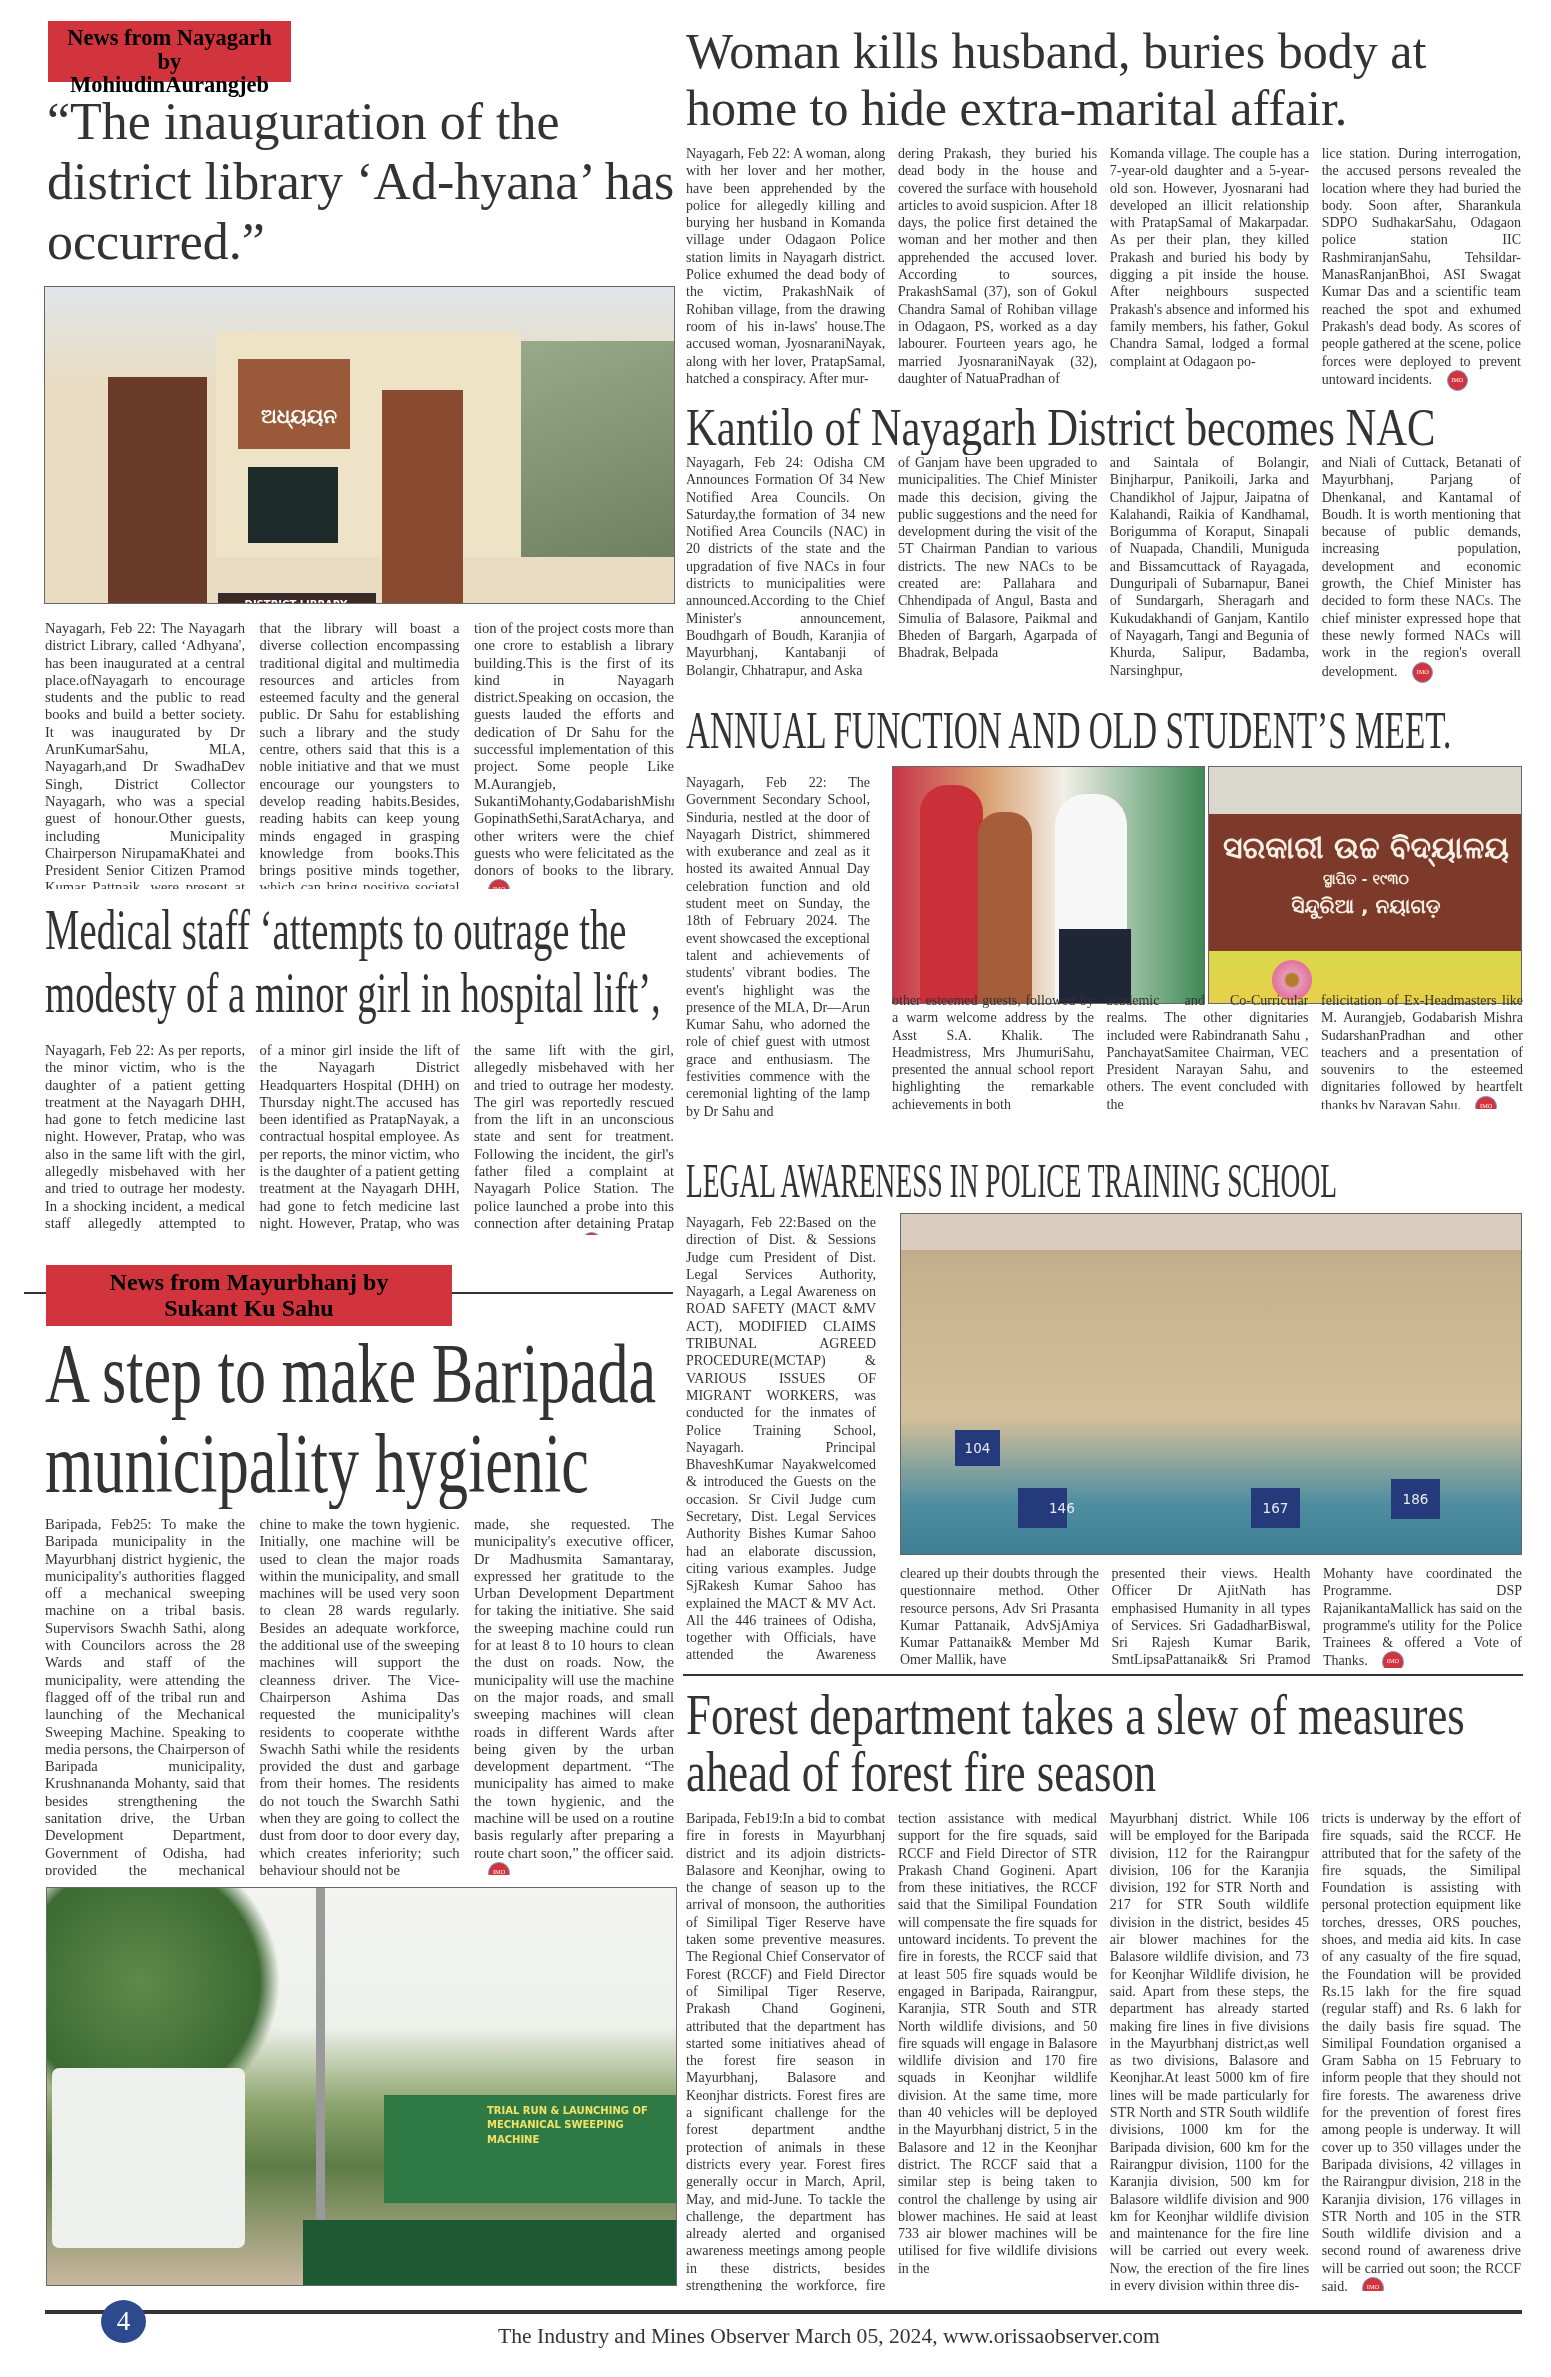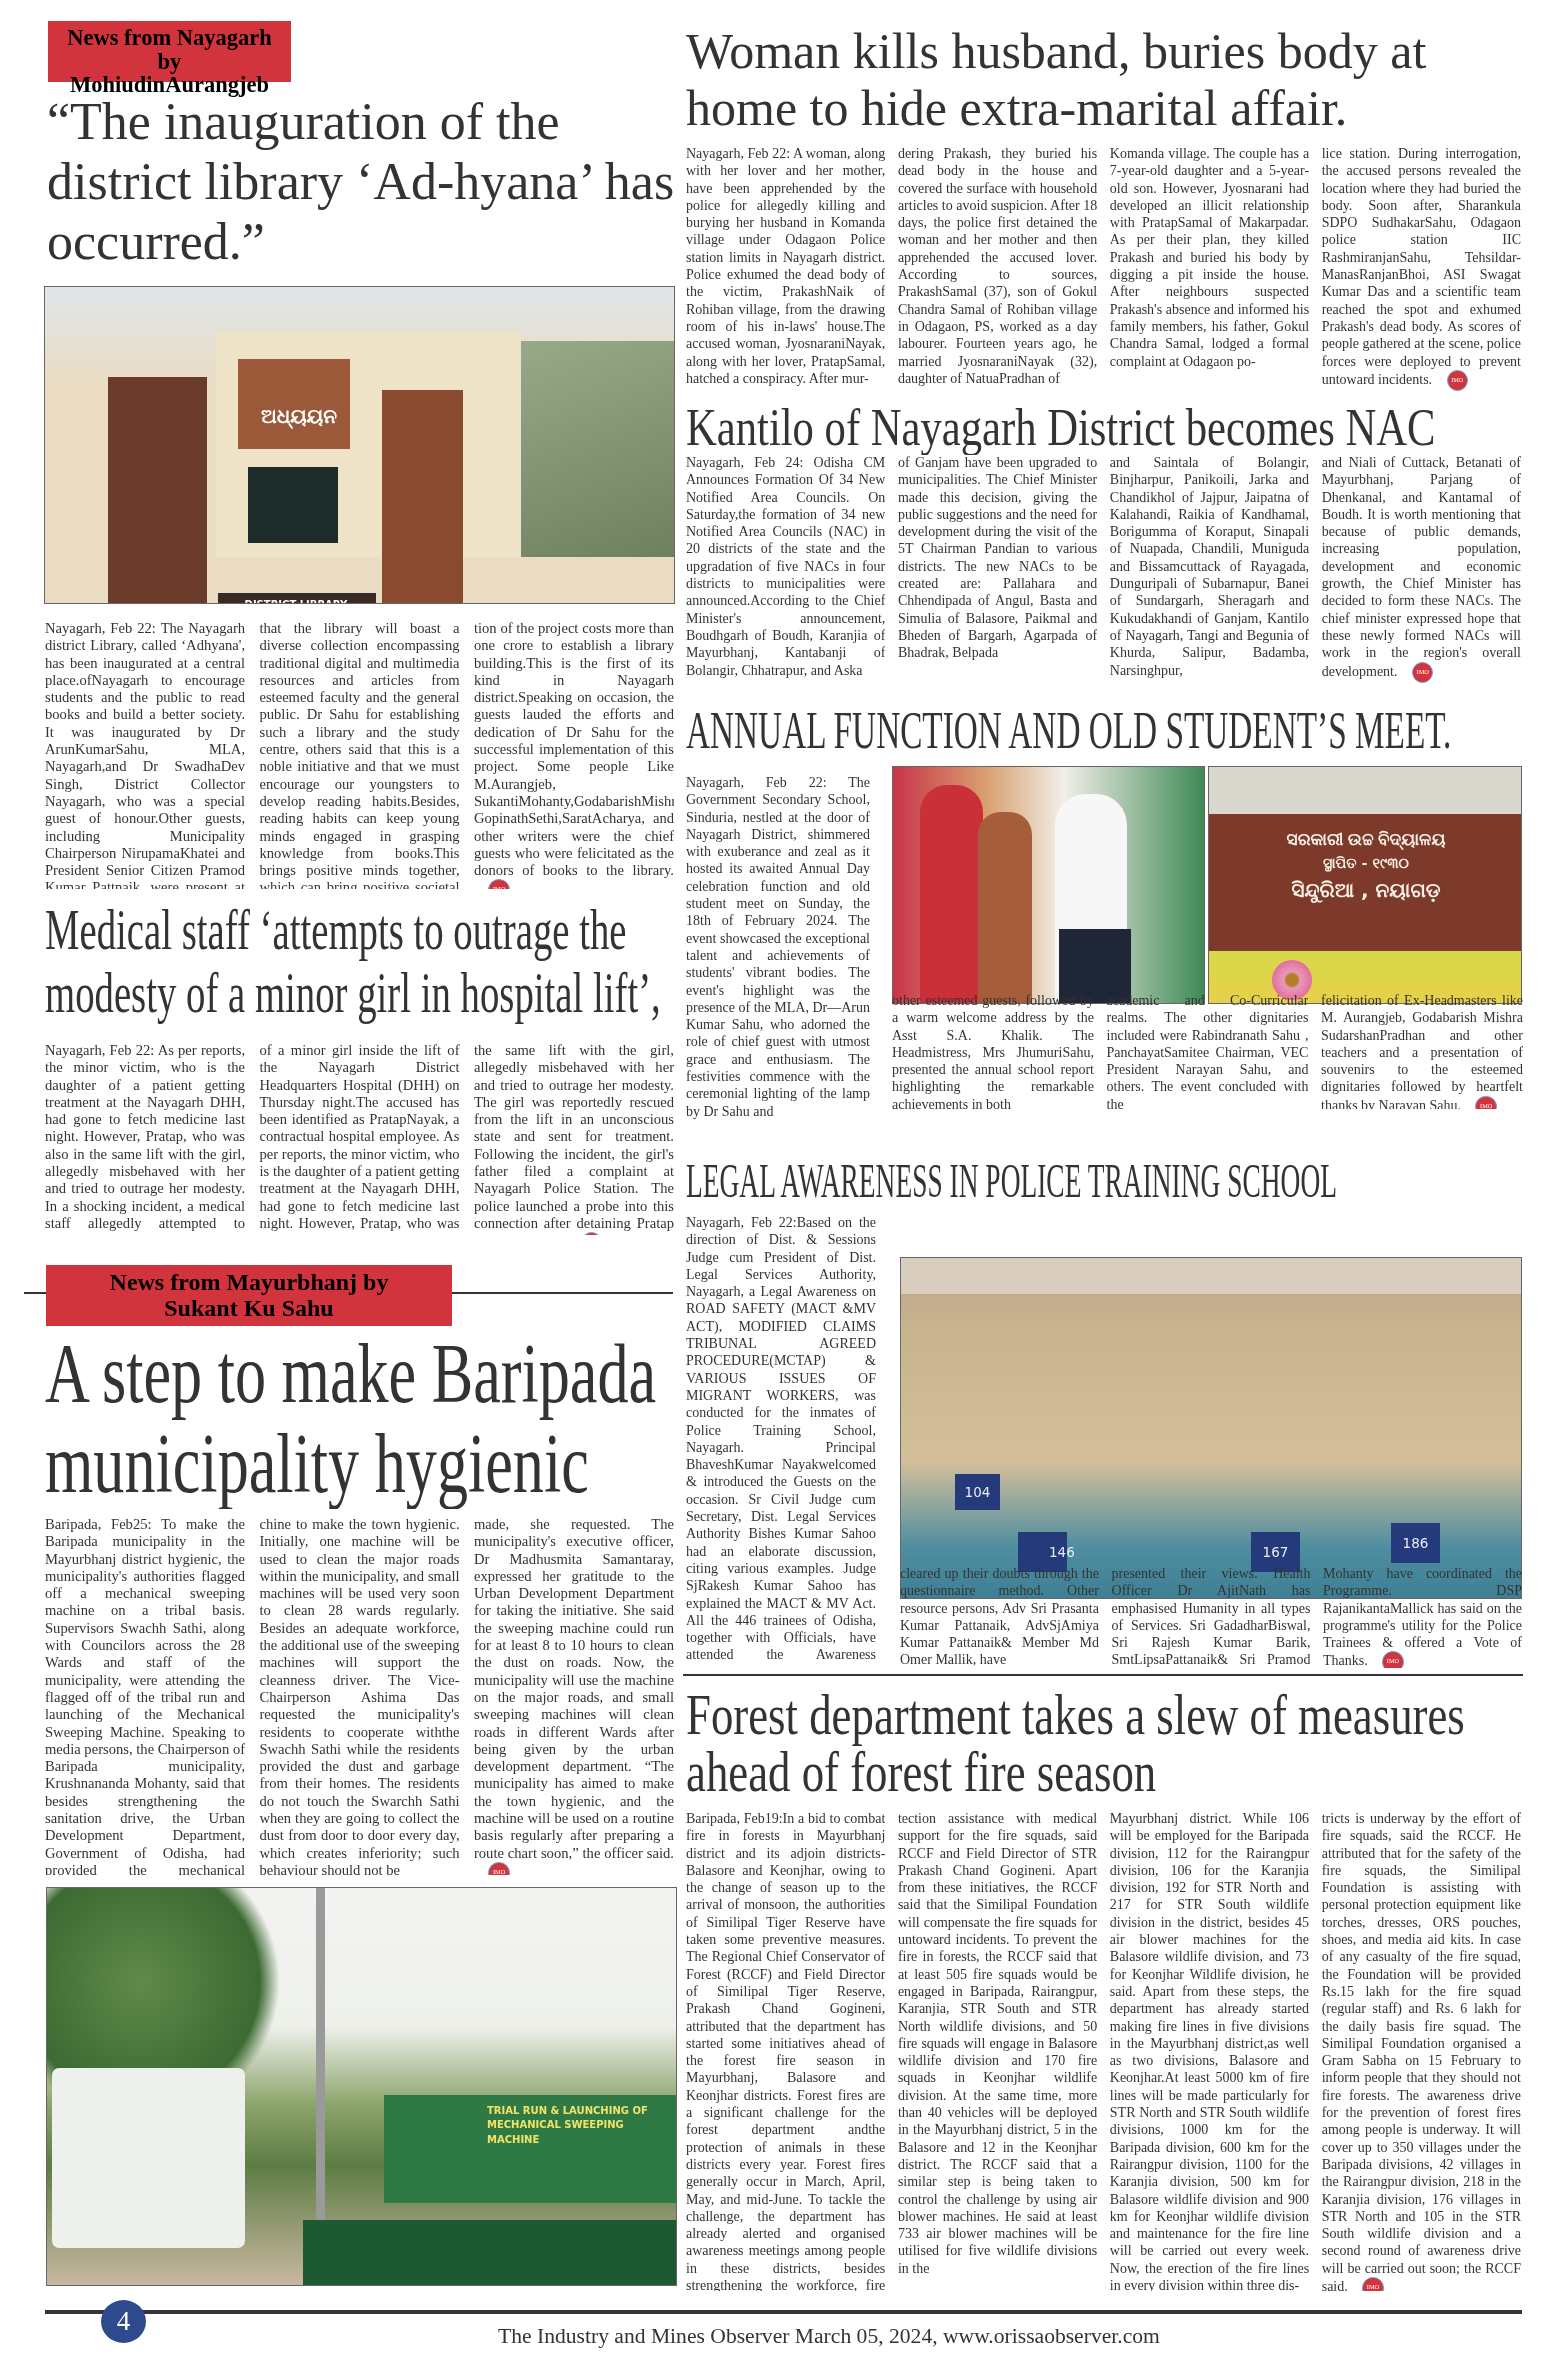--- a/index.html
+++ b/index.html
@@ -92,39 +92,39 @@
   <div class="col">Nayagarh, Feb 22: The Government Secondary School, Sinduria, nestled at the door of Nayagarh District, shimmered with exuberance and zeal as it hosted its awaited Annual Day celebration function and old student meet on Sunday, the 18th of February 2024. The event showcased the exceptional talent and achievements of students' vibrant bodies. The event's highlight was the presence of the MLA, Dr—Arun Kumar Sahu, who adorned the role of chief guest with utmost grace and enthusiasm. The festivities commence with the ceremonial lighting of the lamp by Dr Sahu and</div>
 </div>
 <div class="photo" style="left:892px; top:766px; width:313px; height:238px; background:linear-gradient(90deg,#c8344a 0%,#d9a070 30%,#f1efe8 55%,#3f8a56 100%);">
   <div class="abs" style="left:27px; top:18px; width:63px; height:220px; background:#c9303a; border-radius:27px 27px 0 0;"></div>
   <div class="abs" style="left:85px; top:45px; width:54px; height:193px; background:#a65e3a; border-radius:22.5px 22.5px 0 0;"></div>
   <div class="abs" style="left:162px; top:27px; width:72px; height:211px; background:#f7f7f7; border-radius:31px 31px 0 0;"></div>
   <div class="abs" style="left:166px; top:162px; width:72px; height:76px; background:#1e2638;"></div>
 </div>
 <div class="photo" style="left:1208px; top:766px; width:314px; height:238px; background:linear-gradient(180deg,#d8d8cf 0%,#d8d8cf 20%,#7d3a2a 20%,#7d3a2a 78%,#d7d94a 78%,#e7d04a 100%);">
   <div class="abs" style="left:13.5px; top:63px; width:287px; text-align:center; color:#f6efe5; font-family:'DejaVu Sans',sans-serif; font-weight:bold;">
-    <div style="font-size:17px;font-family:Liberation Serif, serif;">ସରକାରୀ ଉଚ୍ଚ ବିଦ୍ୟାଳୟ</div>
+    <div style="font-size:30px;">ସରକାରୀ ଉଚ୍ଚ ବିଦ୍ୟାଳୟ</div>
     <div style="font-size:14.4px; margin-top:5.4px;">ସ୍ଥାପିତ - ୧୯୩୦</div>
     <div style="font-size:20px; margin-top:5.4px;">ସିନ୍ଦୁରିଆ , ନୟାଗଡ଼</div>
   </div>
   <div class="abs" style="left:63px; top:193px; width:40px; height:40px; border-radius:50%; background:radial-gradient(circle,#b57a2a 20%,#e69ab8 30%,#e46f9e 70%);"></div>
 </div>
 <div class="abs cols" style="left:892px; top:992px; width:631px; height:117px; grid-template-columns:repeat(3,1fr); column-gap:12.6px; font-size:14px;">
   <div class="col">other esteemed guests, followed by a warm welcome address by the Asst S.A. Khalik. The Headmistress, Mrs JhumuriSahu, presented the annual school report highlighting the remarkable achievements in both</div>
   <div class="col">academic and Co-Curricular realms. The other dignitaries included were Rabindranath Sahu , PanchayatSamitee Chairman, VEC President Narayan Sahu, and others. The event concluded with the</div>
   <div class="col"><span>felicitation of Ex-Headmasters like M. Aurangjeb, Godabarish Mishra SudarshanPradhan and other teachers and a presentation of souvenirs to the esteemed dignitaries followed by heartfelt thanks by Narayan Sahu.</span><span class="imo">IMO</span></div>
 </div>
 
 <div class="abs hl hl-bold" style="left:686px; top:1154px; width:862px; height:54px; overflow:hidden;">
   <div class="cond" style="font-size:49px; line-height:54px; transform:scaleX(0.56);">LEGAL AWARENESS IN POLICE TRAINING SCHOOL</div>
 </div>
 <div class="abs cols" style="left:686px; top:1214px; width:190px; height:449px; grid-template-columns:1fr; font-size:14px;">
   <div class="col">Nayagarh, Feb 22:Based on the direction of Dist. &amp; Sessions Judge cum President of Dist. Legal Services Authority, Nayagarh, a Legal Awareness on ROAD SAFETY (MACT &amp;MV ACT), MODIFIED CLAIMS TRIBUNAL AGREED PROCEDURE(MCTAP) &amp; VARIOUS ISSUES OF MIGRANT WORKERS, was conducted for the inmates of Police Training School, Nayagarh. Principal BhaveshKumar Nayakwelcomed &amp; introduced the Guests on the occasion. Sr Civil Judge cum Secretary, Dist. Legal Services Authority Bishes Kumar Sahoo had an elaborate discussion, citing various examples. Judge SjRakesh Kumar Sahoo has explained the MACT &amp; MV Act. All the 446 trainees of Odisha, together with Officials, have attended the Awareness Programme. The trainees</div>
 </div>
-<div class="photo" style="left:900px; top:1213px; width:622px; height:342px; background:linear-gradient(180deg,#b9a38a 0%,#c8b38f 20%,#d3bf9a 60%,#4f8ea0 85%,#3e7f94 100%);margin-top:44px;">
+<div class="photo" style="left:900px; top:1213px; width:622px; height:342px; background:linear-gradient(180deg,#b9a38a 0%,#c8b38f 20%,#d3bf9a 60%,#4f8ea0 85%,#3e7f94 100%);">
   <div class="abs" style="left:0; top:0; width:622px; height:36px; background:#d9cdbf;"></div>
   <div class="abs" style="left:54px; top:216px; width:45px; height:36px; background:#253a7a; color:#e8ecf5; font-size:13.5px; text-align:center; line-height:36px; font-family:'DejaVu Sans',sans-serif;">104</div>
   <div class="abs" style="left:117px; top:274px; width:49px; height:40px; background:#253a7a; color:#e8ecf5; font-size:13.5px; text-align:center; line-height:40px; font-family:'DejaVu Sans',sans-serif;padding-left:31px;">146</div>
   <div class="abs" style="left:350px; top:274px; width:49px; height:40px; background:#253a7a; color:#e8ecf5; font-size:13.5px; text-align:center; line-height:40px; font-family:'DejaVu Sans',sans-serif;">167</div>
   <div class="abs" style="left:490px; top:265px; width:49px; height:40px; background:#253a7a; color:#e8ecf5; font-size:13.5px; text-align:center; line-height:40px; font-family:'DejaVu Sans',sans-serif;">186</div>
 </div>
 <div class="abs cols" style="left:900px; top:1565px; width:622px; height:103px; grid-template-columns:repeat(3,1fr); column-gap:12.6px; font-size:14px;">
   <div class="col">cleared up their doubts through the questionnaire method. Other resource persons, Adv Sri Prasanta Kumar Pattanaik, AdvSjAmiya Kumar Pattanaik&amp; Member Md Omer Mallik, have</div>
   <div class="col">presented their views. Health Officer Dr AjitNath has emphasised Humanity in all types of Services. Sri GadadharBiswal, Sri Rajesh Kumar Barik, SmtLipsaPattanaik&amp; Sri Pramod Kumar</div>
   <div class="col"><span>Mohanty have coordinated the Programme. DSP RajanikantaMallick has said on the programme's utility for the Police Trainees &amp; offered a Vote of Thanks.</span><span class="imo">IMO</span></div>

